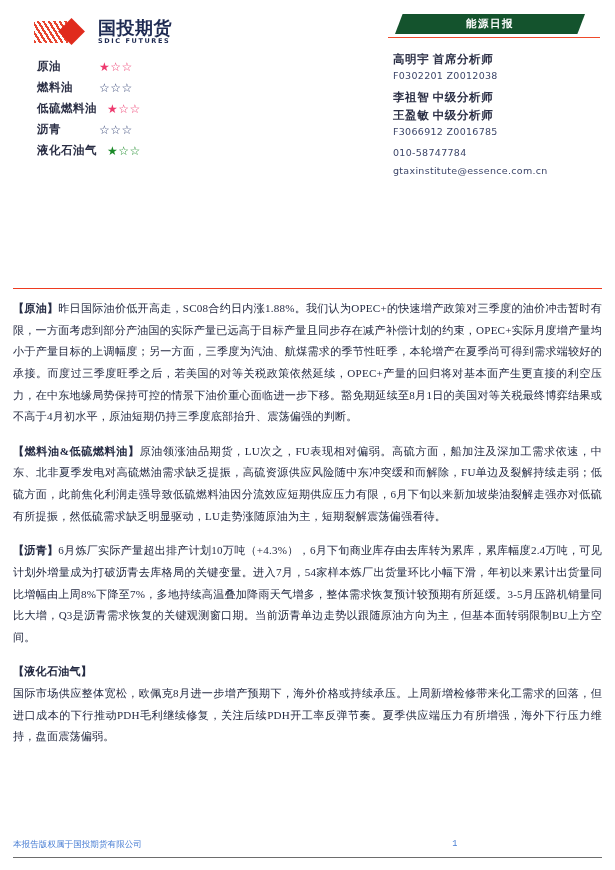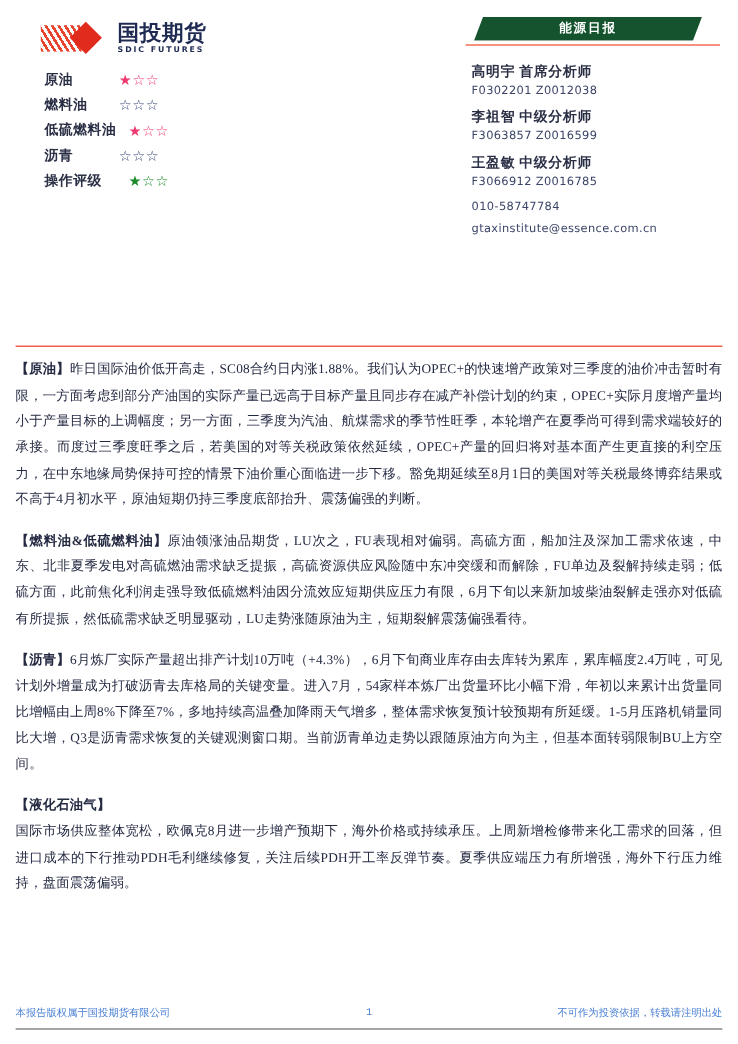--- a/index.html
+++ b/index.html
@@ -281,62 +281,60 @@
         </div>
         <div class="rating-row">
           <span class="rating-label" style="min-width: 70px;">低硫燃料油</span>
           <span class="rating-stars" style="color: rgb(238, 58, 110);">★☆☆</span>
         </div>
         <div class="rating-row">
           <span class="rating-label" style="min-width: 62px;">沥青</span>
           <span class="rating-stars" style="color: rgb(59, 74, 122);">☆☆☆</span>
         </div>
         <div class="rating-row">
-          <span class="rating-label" style="min-width: 70px;">操作评级</span>
+          <span class="rating-label" style="min-width: 70px;">液化石油气</span>
           <span class="rating-stars" style="color: rgb(26, 138, 40);">★☆☆</span>
         </div>
       </div>
 
   </div>
 
   <div class="hdr-right">
 
     <div class="banner">
       <span>能源日报</span>
     </div>
 
     <div class="date-rule"></div>
 
     <div class="analysts" id="analyst-list">
         <div class="an-name">高明宇  首席分析师</div>
         <div class="an-code">F0302201  Z0012038</div>
         <div class="an-name">李祖智  中级分析师</div>
-        <div class="an-code">F3063857  Z0016599</div>
         <div class="an-name">王盈敏  中级分析师</div>
         <div class="an-code">F3066912  Z0016785</div>
       </div>
 
     <div class="contact">
       <div class="ct-line">010-58747784</div>
       <div class="ct-line">gtaxinstitute@essence.com.cn</div>
     </div>
 
   </div>
 
   <div class="header-rule"></div>
 </div>
 
 <div class="body" id="body-sections">
     <div class="para"><b>【原油】</b><span>昨日国际油价低开高走，SC08合约日内涨1.88%。我们认为OPEC+的快速增产政策对三季度的油价冲击暂时有限，一方面考虑到部分产油国的实际产量已远高于目标产量且同步存在减产补偿计划的约束，OPEC+实际月度增产量均小于产量目标的上调幅度；另一方面，三季度为汽油、航煤需求的季节性旺季，本轮增产在夏季尚可得到需求端较好的承接。而度过三季度旺季之后，若美国的对等关税政策依然延续，OPEC+产量的回归将对基本面产生更直接的利空压力，在中东地缘局势保持可控的情景下油价重心面临进一步下移。豁免期延续至8月1日的美国对等关税最终博弈结果或不高于4月初水平，原油短期仍持三季度底部抬升、震荡偏强的判断。</span></div>
     <div class="para"><b>【燃料油&amp;低硫燃料油】</b><span>原油领涨油品期货，LU次之，FU表现相对偏弱。高硫方面，船加注及深加工需求依速，中东、北非夏季发电对高硫燃油需求缺乏提振，高硫资源供应风险随中东冲突缓和而解除，FU单边及裂解持续走弱；低硫方面，此前焦化利润走强导致低硫燃料油因分流效应短期供应压力有限，6月下旬以来新加坡柴油裂解走强亦对低硫有所提振，然低硫需求缺乏明显驱动，LU走势涨随原油为主，短期裂解震荡偏强看待。</span></div>
-    <div class="para"><b>【沥青】</b><span>6月炼厂实际产量超出排产计划10万吨（+4.3%），6月下旬商业库存由去库转为累库，累库幅度2.4万吨，可见计划外增量成为打破沥青去库格局的关键变量。进入7月，54家样本炼厂出货量环比小幅下滑，年初以来累计出货量同比增幅由上周8%下降至7%，多地持续高温叠加降雨天气增多，整体需求恢复预计较预期有所延缓。1-5月压路机销量同比大增，Q3是沥青需求恢复的关键观测窗口期。当前沥青单边走势以跟随原油方向为主，但基本面转弱限制BU上方空间。</span></div>
+    <div class="para"><b>【沥青】</b><span>6月炼厂实际产量超出排产计划10万吨（+4.3%），6月下旬商业库存由去库转为累库，累库幅度2.4万吨，可见计划外增量成为打破沥青去库格局的关键变量。进入7月，54家样本炼厂出货量环比小幅下滑，年初以来累计出货量同比增幅由上周8%下降至7%，多地持续高温叠加降雨天气增多，整体需求恢复预计较预期有所延缓。3-5月压路机销量同比大增，Q3是沥青需求恢复的关键观测窗口期。当前沥青单边走势以跟随原油方向为主，但基本面转弱限制BU上方空间。</span></div>
     <div class="para-head">【液化石油气】</div>
     <div class="para">国际市场供应整体宽松，欧佩克8月进一步增产预期下，海外价格或持续承压。上周新增检修带来化工需求的回落，但进口成本的下行推动PDH毛利继续修复，关注后续PDH开工率反弹节奏。夏季供应端压力有所增强，海外下行压力维持，盘面震荡偏弱。</div>
   </div>
 
 <div class="footer">
   <div class="footer-inner">
     <div class="f-left">本报告版权属于国投期货有限公司</div>
     <div class="f-mid">1</div>
-    <div class="f-right">不可作为投资依据，转载请注明出处</div>
   </div>
   <div class="footer-rule"></div>
 </div>
 
 </body></html>

